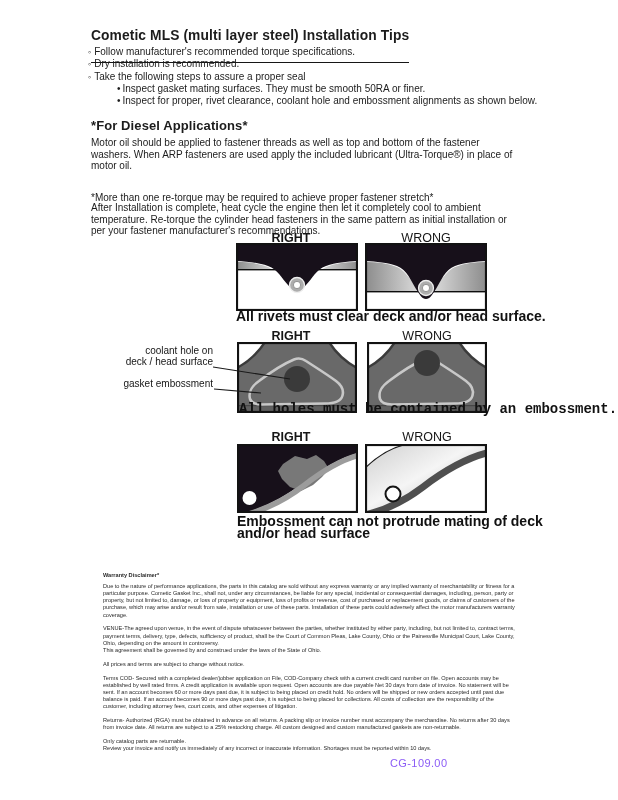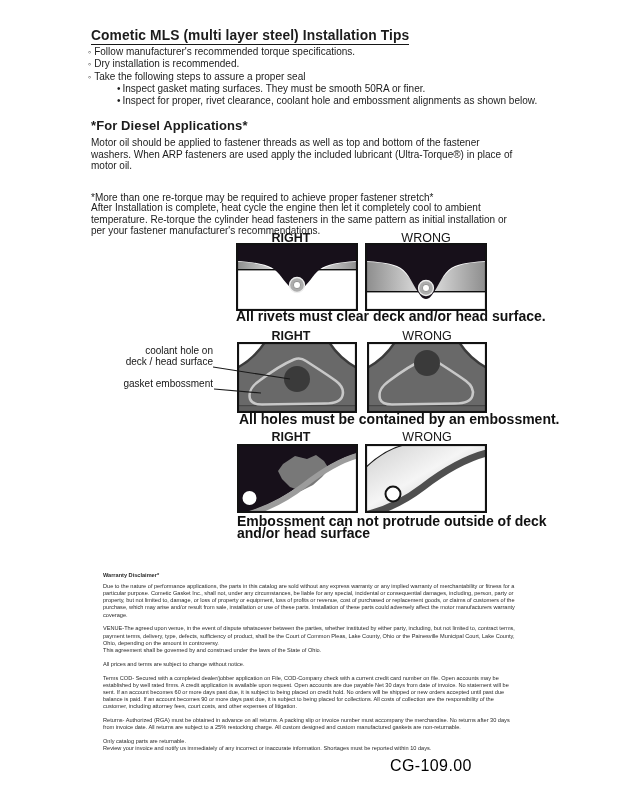--- a/index.html
+++ b/index.html
@@ -1,56 +1,56 @@
 <!DOCTYPE html>
 <html><head>
 <meta charset="utf-8">
 <style>
   html,body{margin:0;padding:0;background:#e8e8e8;}
   .page{position:relative;width:618px;height:800px;background:#ffffff;overflow:hidden;
         font-family:"Liberation Sans",sans-serif;color:#1c1c1c;}
   .abs{position:absolute;}
 
   .title{left:91px;top:28px;font-size:13.8px;font-weight:700;display:inline-block;
-         border-bottom:1.6px solid #161616;padding-bottom:1px;letter-spacing:.1px;}
+         border-bottom:1.6px solid #161616;padding-bottom:19px;letter-spacing:.1px;}
 
   .bullets{left:88px;top:46px;font-size:10px;line-height:11.4px;}
   .b-row{display:flex;align-items:baseline;}
   .b-row.sub{margin-left:29px;}
   .b-marker{margin-right:3px;font-size:9px;}
   .b-marker.solid{font-size:10px;margin-right:2px;}
 
   .diesel-heading{left:91px;top:118px;font-size:13px;font-weight:700;letter-spacing:.1px;}
   .para{left:91px;width:422px;font-size:10px;line-height:11.6px;}
   .para1{top:137px;}.para2{top:166px;margin-top:36px;}.para3{top:192px;}
 
   .dg-label{font-size:12.5px;transform:translateX(-50%);white-space:nowrap;color:#161616;}
   .r1{top:231px;}.r2{top:329px;}.r3{top:430px;}
   .cx-left{left:291px;font-weight:bold;}.cx-right{left:427px;}.cx-right1{left:426px;}
 
   .caption{font-size:14px;font-weight:700;line-height:11.5px;color:#111;}
   .cap1{left:236px;top:311px;}
-  .cap2{left:239px;top:414px;}
+  .cap2{left:239px;top:404px;font-family:Liberation Mono, monospace;}
   .cap3{left:237px;top:516px;}
 
   .panel{display:block;}
   .p1l{left:236px;top:243px;}.p1r{left:365px;top:243px;}
   .p2l{left:237px;top:342px;}.p2r{left:367px;top:342px;}
   .p3l{left:237px;top:444px;}.p3r{left:365px;top:444px;}
 
   .ann{right:405px;text-align:right;font-size:10px;line-height:10.8px;color:#161616;}
   .ann1{top:346px;margin-left:10px;}.ann2{top:379px;margin-left:16px;}
   .leader-overlay{left:100px;top:330px;width:270px;height:80px;pointer-events:none;}
 
   .warranty{left:103px;top:572px;width:414px;font-size:5.6px;line-height:7.2px;color:#2a2a2a;}
   .w-head{font-weight:700;margin:0 0 3.5px 0;}
   .w-p{margin:0 0 6.6px 0;}
   .w-p.tight{margin-bottom:0;}
 
-  .pagenum{left:390px;top:757px;font-size:16px;letter-spacing:.4px;color:#000000;}
+  .pagenum{left:390px;top:757px;font-size:11px;letter-spacing:.4px;color:#8b5cf6;}
 </style>
 </head>
 <body>
 
 <div class="page">
 
   <div class="abs title">Cometic MLS (multi layer steel) Installation Tips</div>
 
   <div class="abs bullets">
     <div class="b-row">
@@ -180,21 +180,21 @@
       </linearGradient>
     </defs>
     <rect width="122" height="69" fill="#ffffff"></rect>
     <path d="M0,24 C16,9 30,2 44,0 L122,0 V8 C98,14 76,27 57,43 C38,58 20,66 0,71 Z" fill="url(#g3)" stroke="#1c1c1c" stroke-width="1.2"></path>
     <path d="M0,71 C21,66 39,57.5 58,43 C77,28.5 99,15 122,9" fill="none" stroke="#4f4f4f" stroke-width="7"></path>
     <circle cx="28" cy="50" r="7.5" fill="#ffffff" stroke="#141414" stroke-width="2"></circle>
     <rect x="1" y="1" width="120" height="67" fill="none" stroke="#121212" stroke-width="2.2"></rect>
   </svg>
 
   <div class="abs caption cap3">
-    <div>Embossment can not protrude outside of deck</div>
+    <div>Embossment can not protrude mating of deck</div>
     <div>and/or head surface</div>
   </div>
 
   <div class="abs warranty">
     <div class="w-head">Warranty Disclaimer*</div>
     <div class="w-p">Due to the nature of performance applications, the parts in this catalog are sold without any express warranty or any implied warranty of merchantability or fitness for a particular purpose.  Cometic Gasket Inc., shall not, under any circumstances, be liable for any special, incidental or consequential damages, including, person, party or property, but not limited to, damage, or loss of property or equipment, loss of profits or revenue, cost of purchased or replacement goods, or claims of customers of the purchase, which may arise and/or result from sale, installation or use of these parts.  Installation of these parts could adversely affect the motor manufacturers warranty coverage.</div>
     <div class="w-p tight">VENUE-The agreed upon venue, in the event of dispute whatsoever between the parties, whether instituted by either party, including, but not limited to, contract terms, payment terms, delivery, type, defects, sufficiency of product, shall be the Court of Common Pleas, Lake County, Ohio or the Painesville Municipal Court, Lake County, Ohio, depending on the amount in controversy.</div>
     <div class="w-p">This agreement shall be governed by and construed under the laws of the State of Ohio.</div>
     <div class="w-p">All prices and terms are subject to change without notice.</div>
     <div class="w-p">Terms COD- Secured with a completed dealer/jobber application on File, COD-Company check with a current credit card number on file.  Open accounts may be established by well rated firms.  A credit application is available upon request.  Open accounts are due payable Net 30 days from date of invoice.  No statement will be sent.  If an account becomes 60 or more days past due, it is subject to being placed on credit hold.  No orders will be shipped or new orders accepted until past due balance is paid.  If an account becomes 90 or more days past due, it is subject to being placed for collections.  All costs of collection are the responsibility of the customer, including attorney fees, court costs, and other expenses of litigation.</div>

